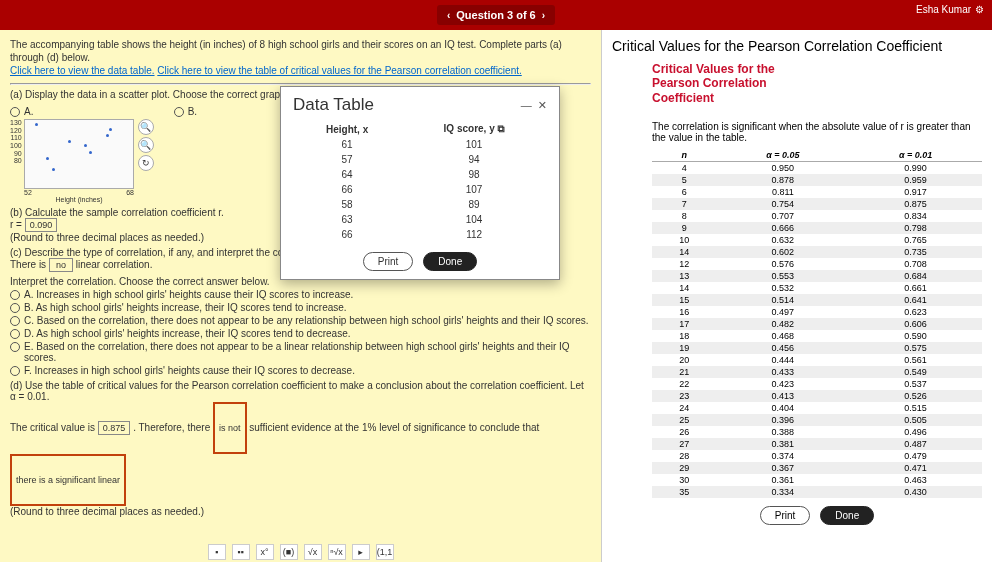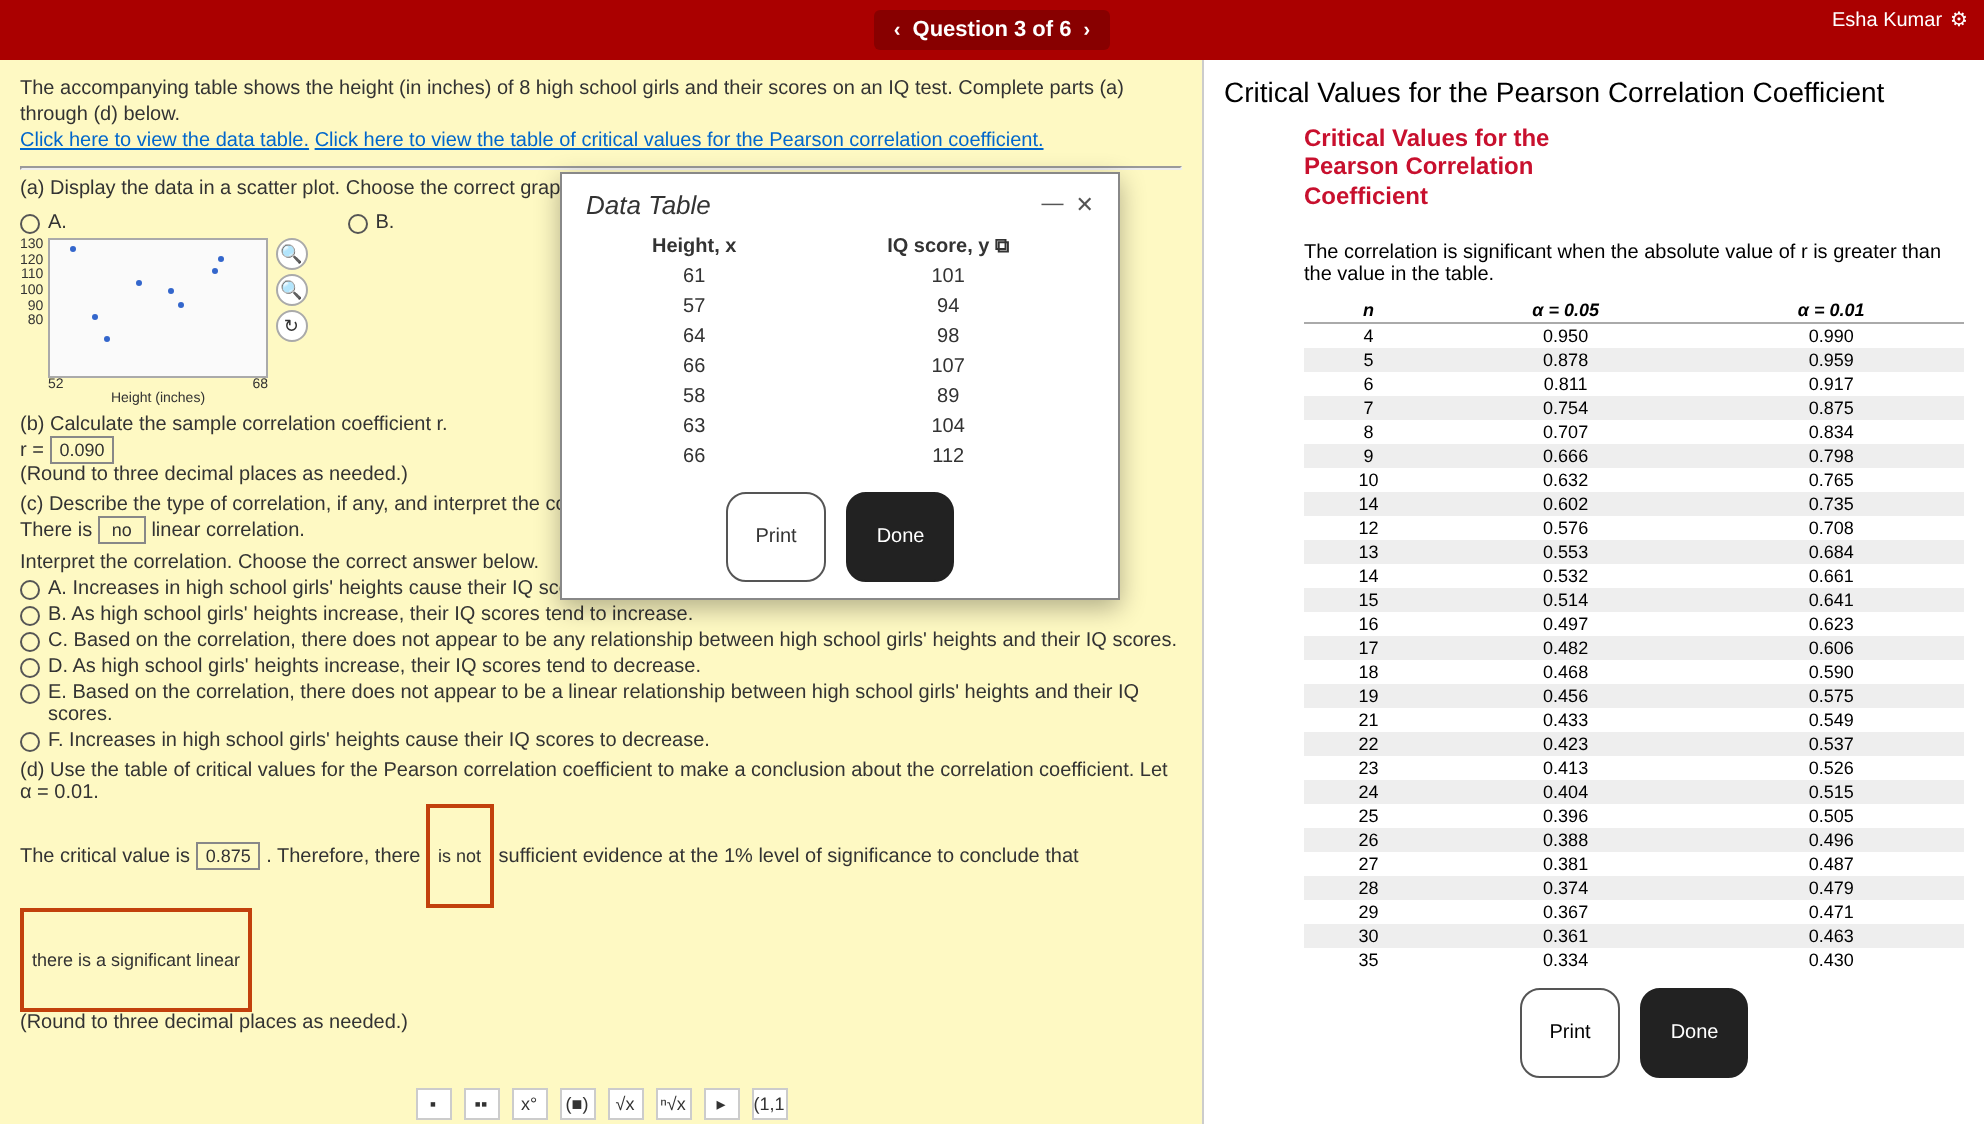--- a/index.html
+++ b/index.html
@@ -18,28 +18,28 @@
 .radio { width: 10px; height: 10px; border: 1px solid #555; border-radius: 50%; flex-shrink: 0; margin-top: 1px; }
 .input-box { border: 1px solid #888; padding: 1px 4px; display: inline-block; min-width: 30px; font-size: 9px; }
 .dropdown-box { border: 1px solid #888; padding: 1px 6px; display: inline-block; font-size: 9px; }
 .answer-box { border: 2px solid #c2410c; padding: 19px 4px; display: inline-block; min-width: 20px; font-size: 9px; }
 .graph-thumb { border: 1px solid #aaa; width: 110px; height: 70px; display: inline-block; position: relative; background: #fafafa; }
 .graph-controls { display: inline-flex; flex-direction: column; gap: 2px; vertical-align: top; margin-left: 4px; }
 .icon-btn { width: 16px; height: 16px; border: 1px solid #aaa; border-radius: 50%; display: flex; align-items: center; justify-content: center; font-size: 9px; background: #fff; cursor: pointer; }
 
 .modal { position: absolute; left: 280px; top: 56px; width: 280px; background: #fff; border: 1px solid #888; box-shadow: 0 4px 12px rgba(0,0,0,0.3); z-index: 10; padding: 8px 12px; }
 .modal-header { display: flex; justify-content: space-between; align-items: center; margin-bottom: 6px; }
-.modal-title { font-size: 13px; font-style: italic; }
+.modal-title { font-size: 17px; }
 .modal-close { display: flex; gap: 6px; font-size: 11px; color: #555; }
 .modal-close span { cursor: pointer; }
 .data-table { width: 100%; font-size: 10px; border-collapse: collapse; }
 .data-table th, .data-table td { padding: 2px 6px; text-align: center; }
 .data-table th { font-weight: bold; }
 .modal-buttons { display: flex; justify-content: center; gap: 10px; margin-top: 10px; }
-.btn { border: 1px solid #555; padding: 16px 14px; border-radius: 10px; font-size: 10px; cursor: pointer; background: #fff; }
+.btn { border: 1px solid #555; padding: 3px 14px; border-radius: 10px; font-size: 10px; cursor: pointer; background: #fff; }
 .btn-dark { background: #222; color: #fff; border-color: #222; }
 
 .right-title { font-size: 14px; margin-bottom: 8px; }
 .right-heading { color: #c8102e; font-weight: bold; font-size: 12px; line-height: 1.2; margin-bottom: 16px; }
 .right-sub { font-size: 10px; margin-bottom: 6px; }
 .crit-table { width: 100%; font-size: 9px; border-collapse: collapse; }
 .crit-table th, .crit-table td { padding: 1px 6px; text-align: center; }
 .crit-table th { border-bottom: 1px solid #aaa; font-style: italic; }
 .crit-table tr:nth-child(even) td { background: #eee; }
 .right-buttons { display: flex; justify-content: center; gap: 10px; margin-top: 8px; }
@@ -331,20 +331,25 @@
               <td>18</td>
               <td>0.468</td>
               <td>0.590</td>
             </tr>
             <tr>
               <td>19</td>
               <td>0.456</td>
               <td>0.575</td>
             </tr>
             <tr>
+              <td>20</td>
+              <td>0.444</td>
+              <td>0.561</td>
+            </tr>
+            <tr>
               <td>21</td>
               <td>0.433</td>
               <td>0.549</td>
             </tr>
             <tr>
               <td>22</td>
               <td>0.423</td>
               <td>0.537</td>
             </tr>
             <tr>

